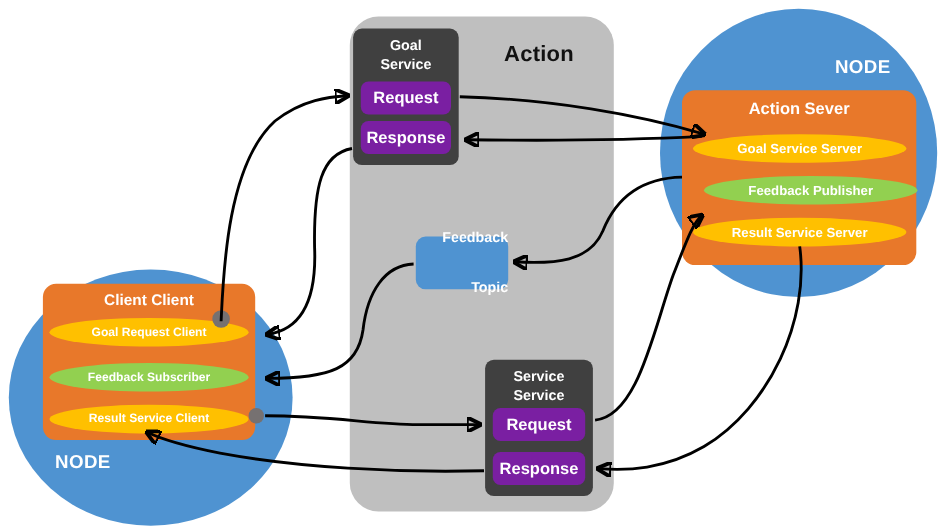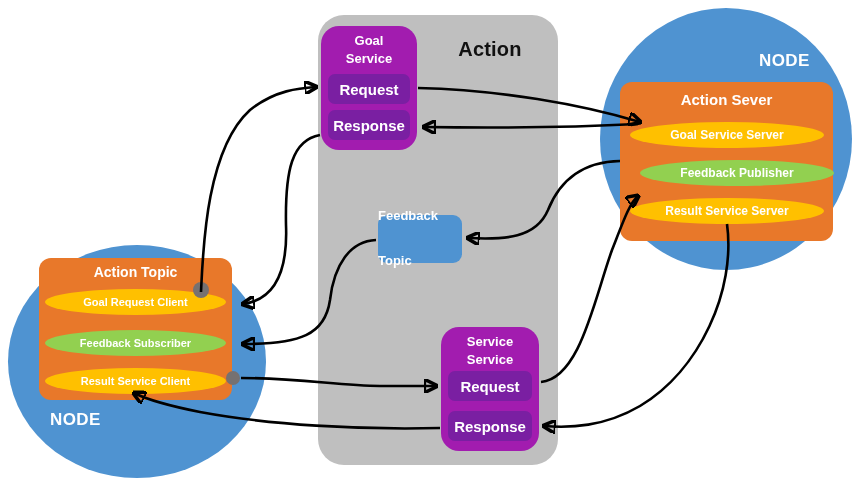--- a/index.html
+++ b/index.html
@@ -115,22 +115,22 @@
   .pill-fbs { left: 6px;  top: 72px;  width: 181px; height: 26px; }
   .pill-rsc { left: 6px;  top: 110px; width: 181px; height: 26px; }
   
   .pill-gss { left: 10px; top: 40px;  width: 194px; height: 26px; }
   .pill-fbp { left: 20px; top: 78px;  width: 194px; height: 26px; }
   .pill-rss { left: 10px; top: 116px; width: 194px; height: 26px; }
 
   
   .svc-box {
     position: absolute;
-    background: #a21caf;
-    border-radius: 18px;
+    background: #404040;
+    border-radius: 8px;
     z-index: 5;
   }
   .svc-goal   { left: 321px; top: 26px;  width: 96px; height: 124px; }
   .svc-result { left: 441px; top: 327px; width: 98px; height: 124px; }
 
   .svc-title {
     position: absolute;
     left: 0;
     top: 6px;
     width: 100%;
@@ -160,21 +160,21 @@
   .topic-box {
     position: absolute;
     left: 378px;
     top: 215px;
     width: 84px;
     height: 48px;
     background: #4f93d1;
     border-radius: 9px;
     display: flex;
     flex-direction: column;
-    align-items: flex-start;
+    align-items: flex-end;
     justify-content: center;
     font-size: 13px;
     font-weight: bold;
     color: #ffffff;
     line-height: 1.3;
     z-index: 5;
     gap: 28px;
   }
 
   
@@ -207,21 +207,21 @@
   <div class="action-container"></div>
   <div class="action-title">Action</div>
 
   <div class="node-ellipse node-client"></div>
   <div class="node-label node-label-client">NODE</div>
 
   <div class="node-ellipse node-server"></div>
   <div class="node-label node-label-server">NODE</div>
 
   <div class="orange-box orange-client">
-    <div class="group-title">Action Topic</div>
+    <div class="group-title">Client Client</div>
     <div class="pill yellow pill-gsc">Goal Request Client</div>
     <div class="pill green pill-fbs">Feedback Subscriber</div>
     <div class="pill yellow pill-rsc">Result Service Client</div>
   </div>
 
   <div class="orange-box orange-server">
     <div class="group-title">Action Sever</div>
     <div class="pill yellow pill-gss">Goal Service Server</div>
     <div class="pill green pill-fbp">Feedback Publisher</div>
     <div class="pill yellow pill-rss">Result Service Server</div>

